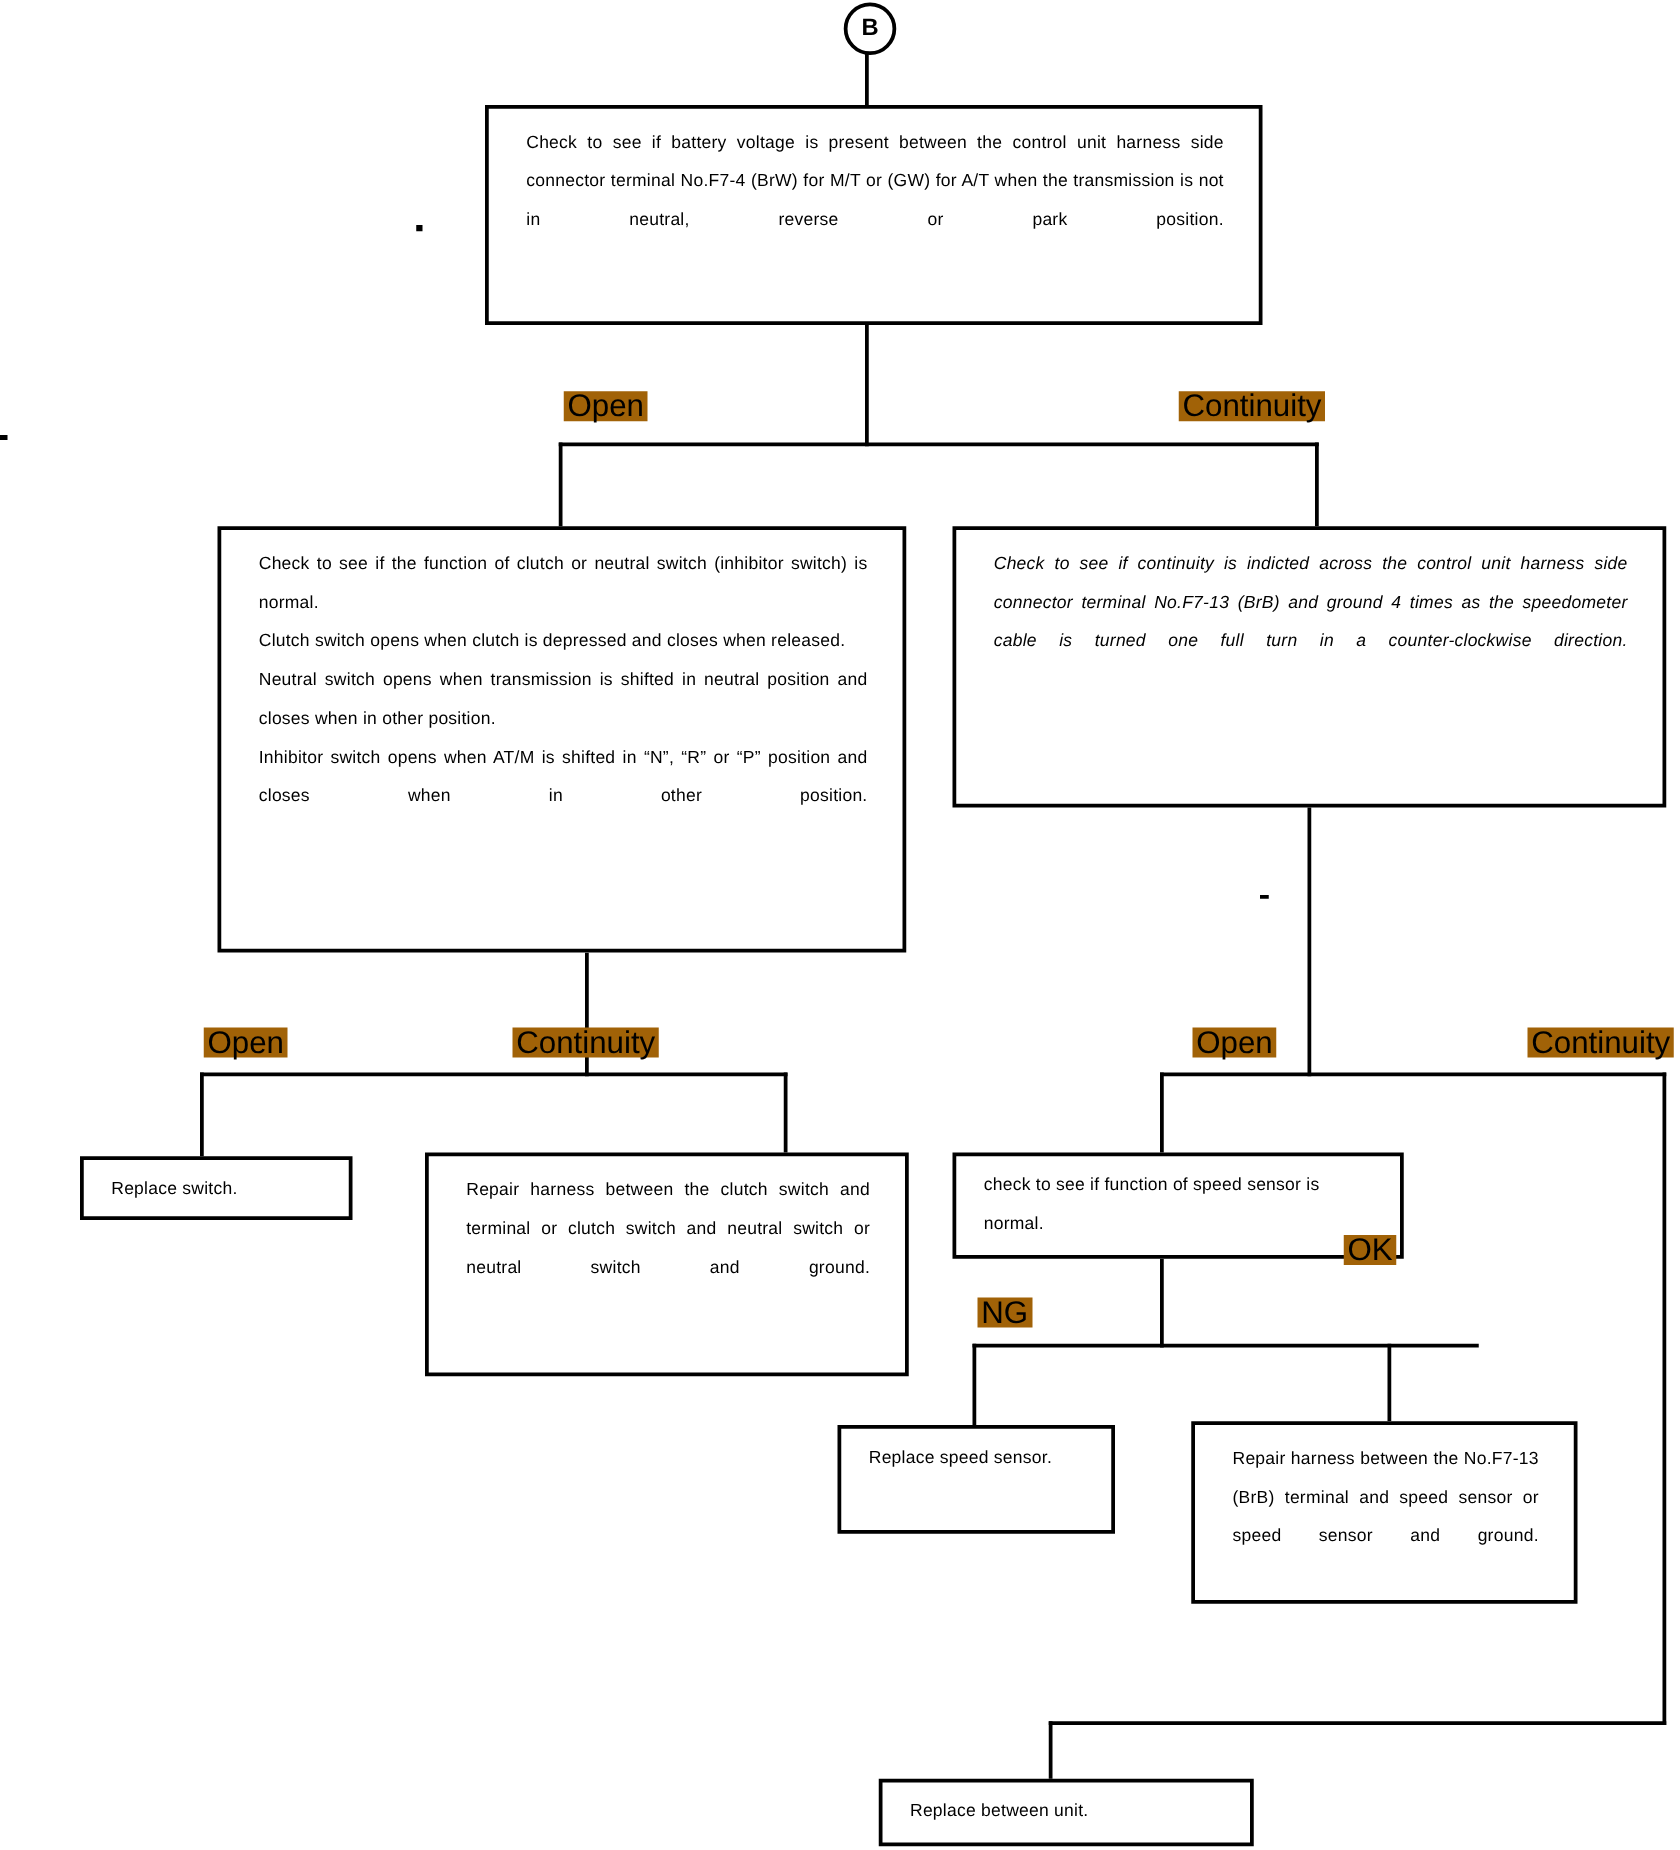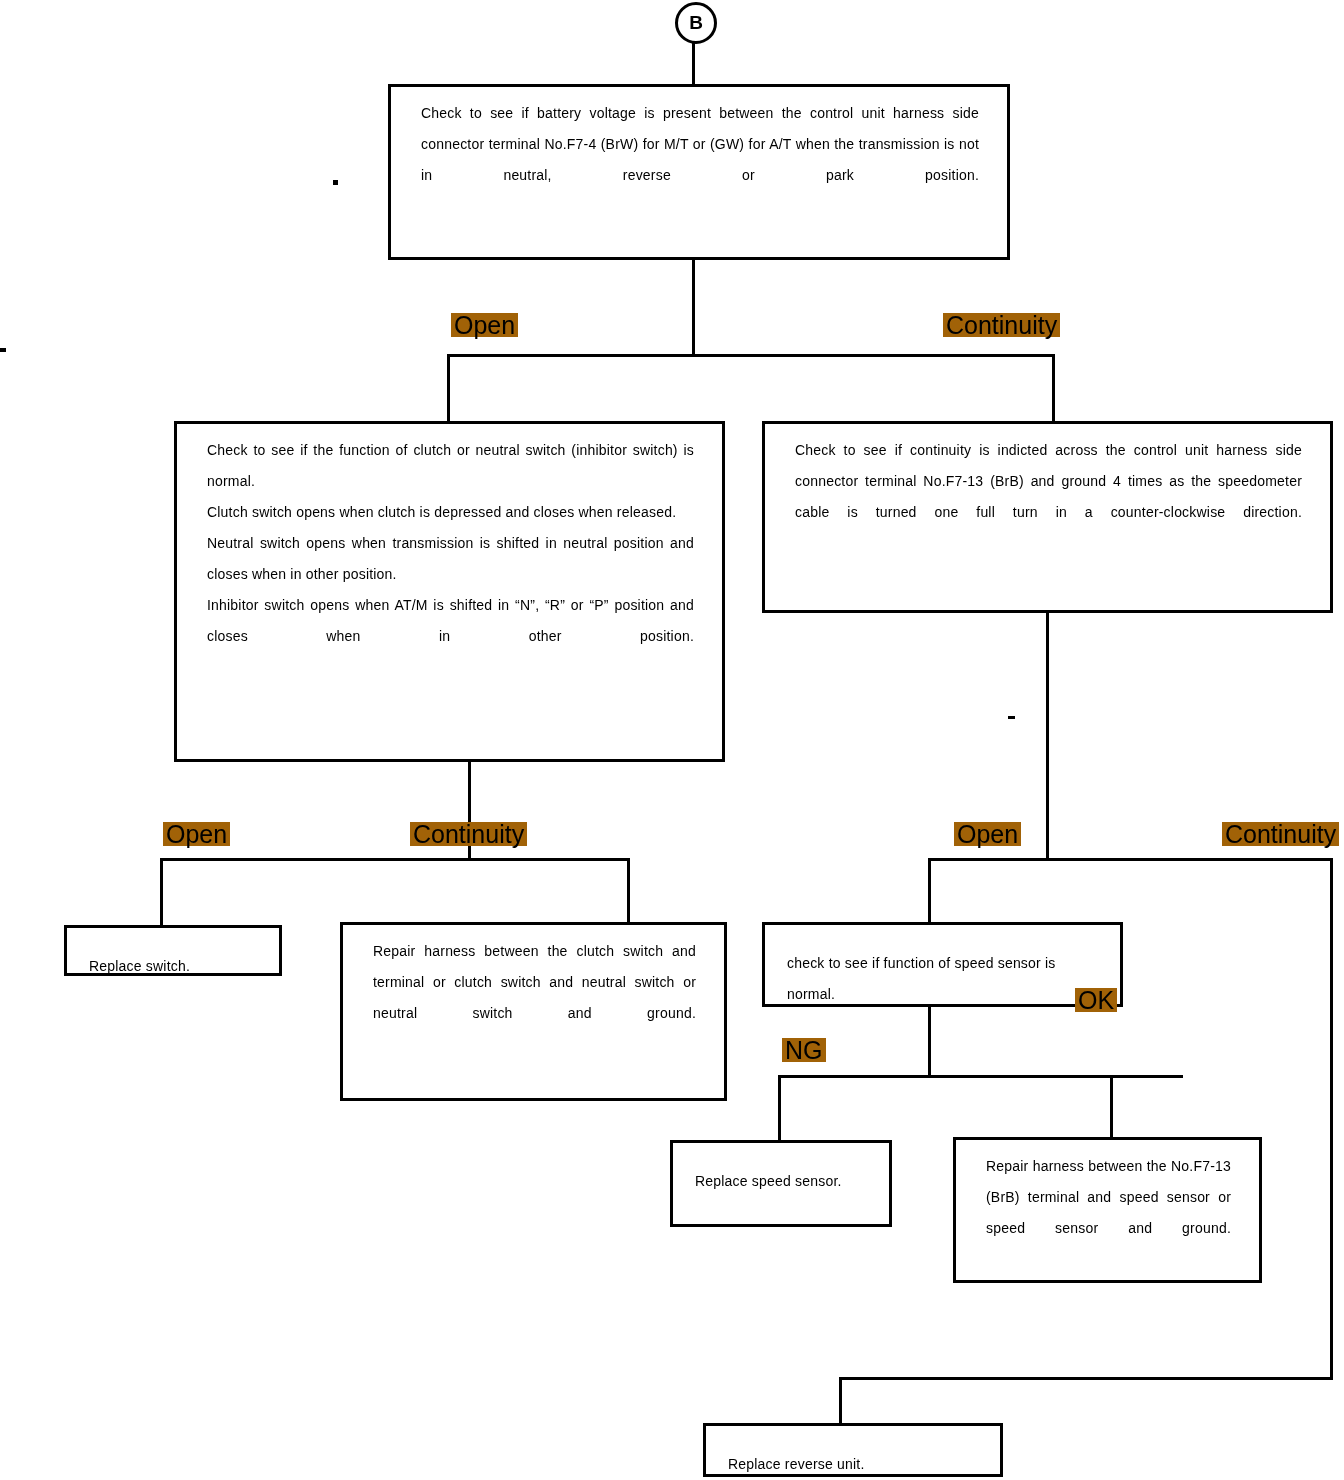--- a/index.html
+++ b/index.html
@@ -30,21 +30,21 @@
     text-justify: inter-word;
     letter-spacing: 0.2px;
     z-index: 3;
   }
   .node .txt {
     display: block;
     padding: 11px 28px 10px 30px;
     white-space: pre-line;
   }
   .node.tight .txt {
-    padding: 23px 20px 8px 22px;
+    padding: 7px 20px 8px 22px;
     text-align: left;
   }
   .node.justified .txt {
     text-align: justify;
   }
   
   .node .txt::after {
     content: "";
     display: inline-block;
     width: 100%;
@@ -124,21 +124,21 @@
   <div class="blabel" style="left:451px; top:313px;">Open</div>
   <div class="blabel" style="left:943px; top:313px;">Continuity</div>
 
   <div class="node justified" style="left:174px; top:421px; width:551px; height:341px;">
     <span class="txt">Check to see if the function of clutch or neutral switch (inhibitor switch) is normal.
 Clutch switch opens when clutch is depressed and closes when released.
 Neutral switch opens when transmission is shifted in neutral position and closes when in other position.
 Inhibitor switch opens when AT/M is shifted in “N”, “R” or “P” position and closes when in other position.</span>
   </div>
 
-  <div class="node justified" style="left:762px; top:421px; width:571px; height:192px;">
+  <div class="node justified" style="left:762px; top:421px; width:571px; height:225px;font-style:italic;">
     <span class="txt">Check to see if continuity is indicted across the control unit harness side connector terminal No.F7-13 (BrB) and ground 4 times as the speedometer cable is turned one full turn in a counter-clockwise direction.</span>
   </div>
 
   <div class="line vline" style="left:468px; top:762px; height:99px;"></div>
   <div class="line hline" style="left:160px; top:858px; width:470px;"></div>
   <div class="line vline" style="left:160px; top:858px; height:68px;"></div>
   <div class="line vline" style="left:627px; top:858px; height:65px;"></div>
 
   <div class="blabel" style="left:163px; top:822px;">Open</div>
   <div class="blabel" style="left:410px; top:822px;">Continuity</div>
@@ -176,21 +176,21 @@
   </div>
 
   <div class="node justified" style="left:953px; top:1137px; width:309px; height:146px;">
     <span class="txt">Repair harness between the No.F7-13 (BrB) terminal and speed sensor or speed sensor and ground.</span>
   </div>
 
   <div class="line hline" style="left:839px; top:1377px; width:494px;"></div>
   <div class="line vline" style="left:839px; top:1377px; height:48px;"></div>
 
   <div class="node tight" style="left:703px; top:1423px; width:300px; height:54px;">
-    <span class="txt">Replace reverse unit.</span>
+    <span class="txt">Replace between unit.</span>
   </div>
 
   <div class="speck" style="left:333px; top:180px; width:5px; height:5px;"></div>
   <div class="speck" style="left:555px; top:236px; width:4px; height:4px;"></div>
   <div class="speck" style="left:0px; top:348px; width:6px; height:4px;"></div>
   <div class="speck" style="left:1008px; top:716px; width:7px; height:3px;"></div>
 
 </div>
 
 </body></html>

